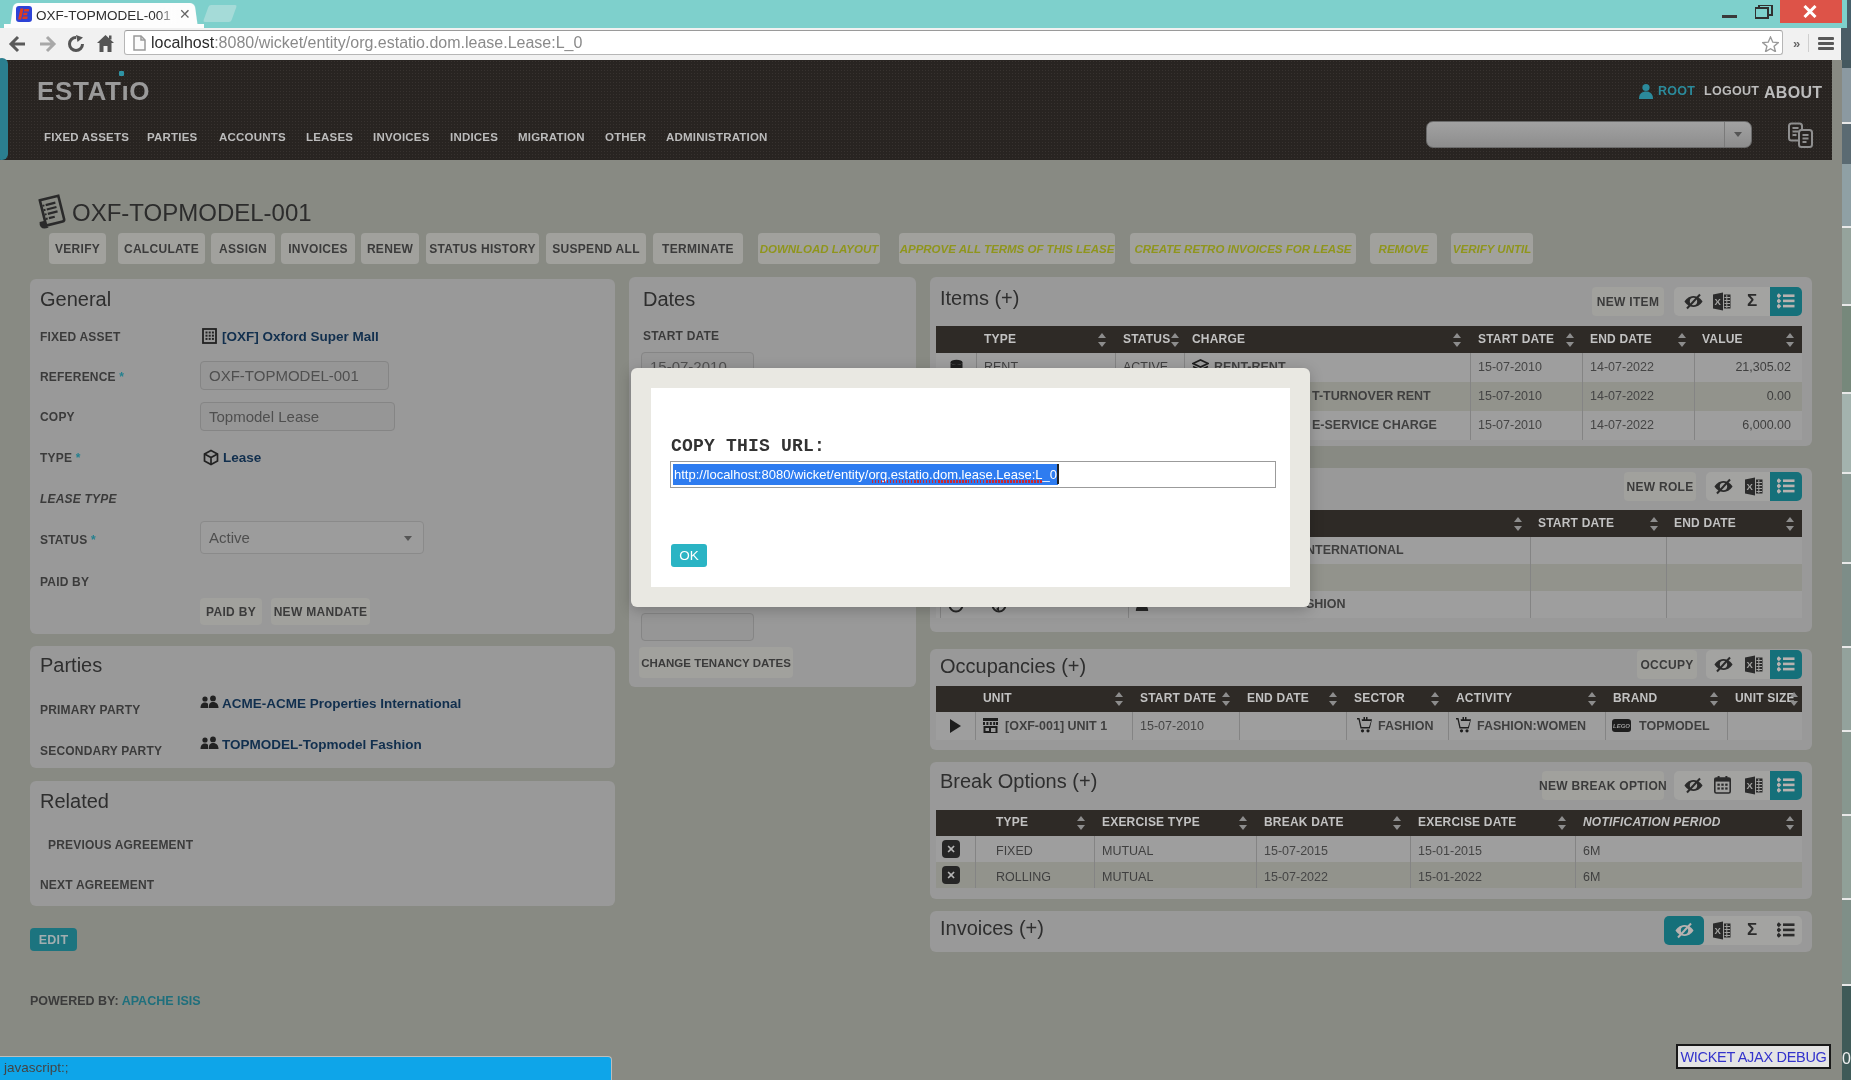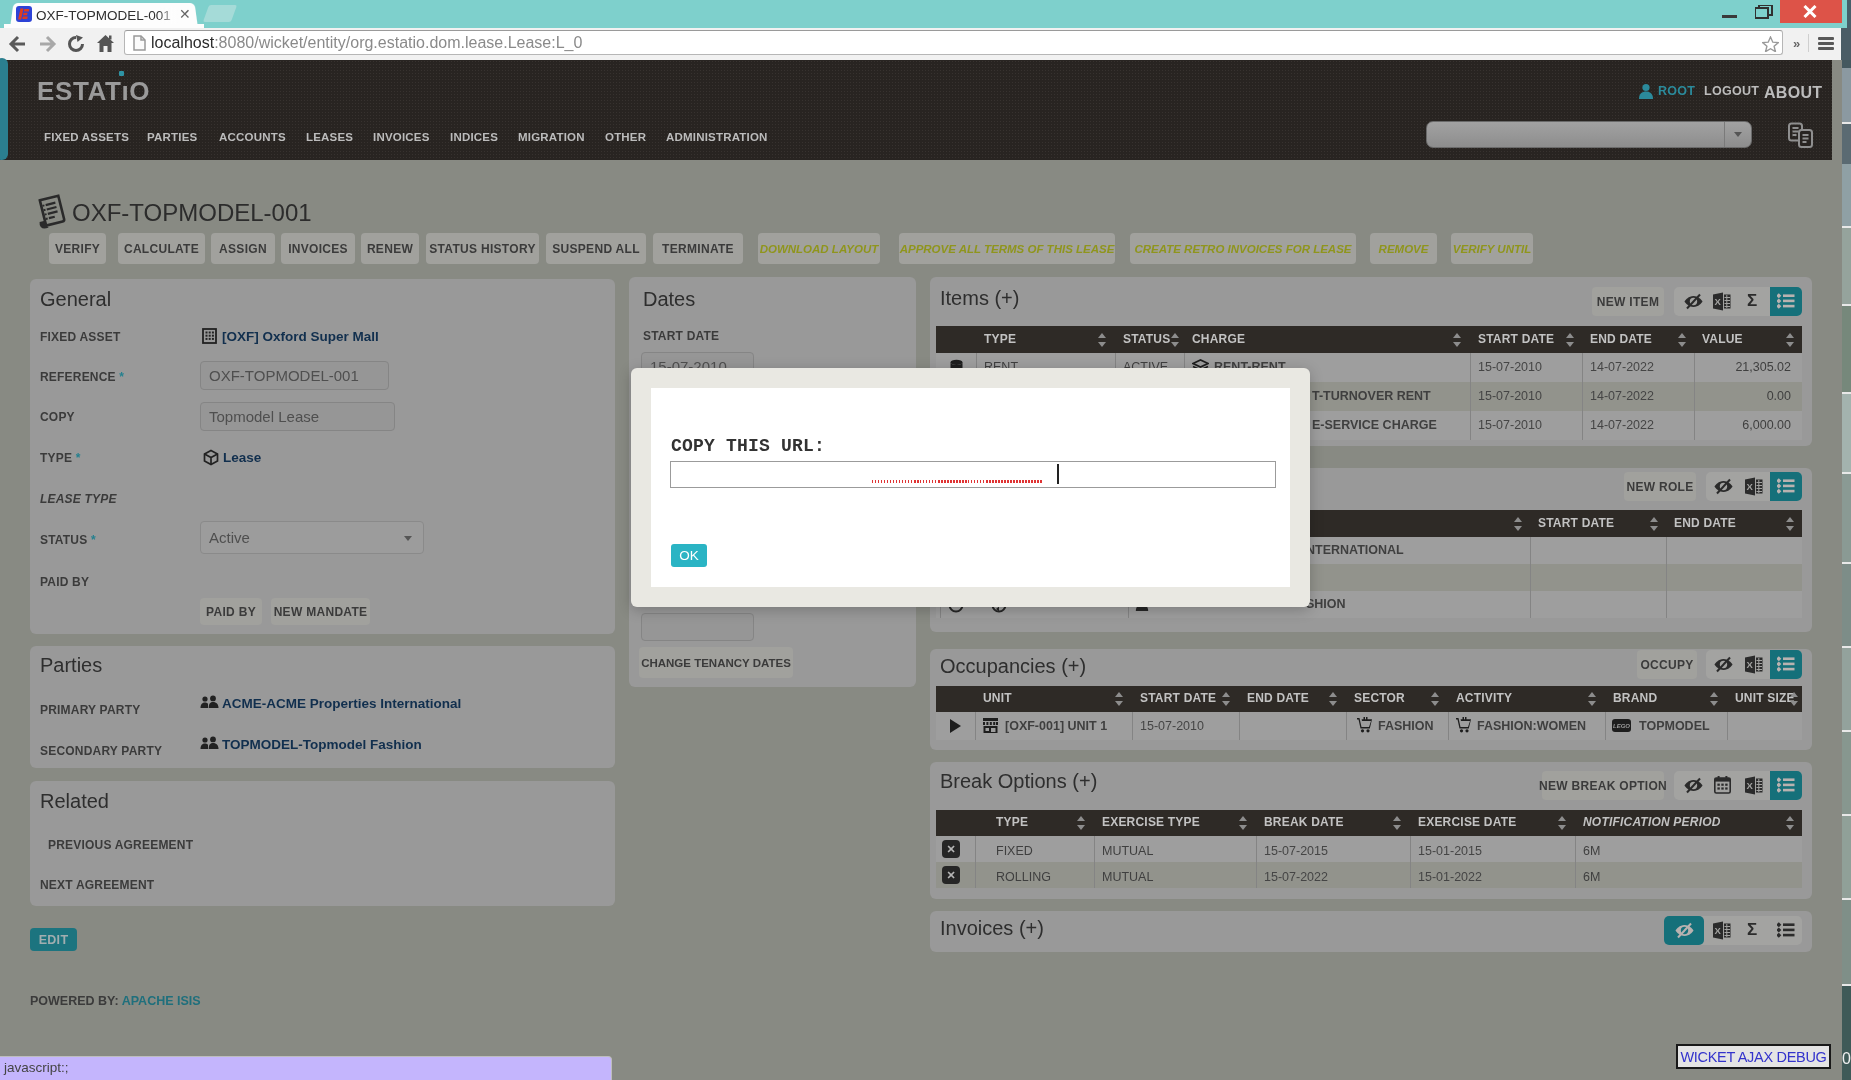--- a/index.html
+++ b/index.html
@@ -605,21 +605,22 @@
       <rect x="6" y="1.4" width="11.5" height="2.6"></rect>
       <rect x="6" y="6.6" width="11.5" height="2.6"></rect>
       <rect x="6" y="11.8" width="11.5" height="2.6"></rect>
     </g>
   </svg>
 
 <div class="abs" style="left:631px;top:368px;width:679px;height:239px;background:#e9e8e2;border-radius:6px;box-shadow:0 3px 14px rgba(0,0,0,0.22);"></div>
 <div class="abs" style="left:651px;top:388px;width:639px;height:199px;background:#ffffff;"></div>
 <div class="abs" style="left:671px;top:436px;font-size:18px;font-weight:bold;color:#333;letter-spacing:0.2px;font-family:Liberation Mono, monospace;">COPY THIS URL:</div>
 <div class="abs" style="left:670px;top:461px;width:606px;height:27px;background:#fff;border:1px solid #9b9b9b;box-sizing:border-box;">
+  <span style="position:absolute;left:2px;top:2px;background:#2e7cf0;color:#fff;font-size:13px;line-height:21px;padding:0 1px;white-space:nowrap;">http://localhost:8080/wicket/entity/org.estatio.dom.lease.Lease:L_0</span>
     <span style="position:absolute;left:201px;top:18px;width:170px;height:3px;background:repeating-linear-gradient(90deg,rgba(220,30,30,0.9) 0 1.5px,rgba(220,30,30,0) 1.5px 3px);"></span>
     <span style="position:absolute;left:386px;top:2px;width:1.5px;height:20px;background:#222;"></span>
 </div>
 <div class="abs" style="left:671px;top:544px;width:36px;height:23px;background:#2ab4c4;border-radius:3px;color:#fff;font-size:13.5px;display:flex;align-items:center;justify-content:center;">OK</div>
 
-<div class="abs" style="left:0;top:1056px;width:612px;height:24px;background:#c4b5fd;border:1px solid #bdbdbd;border-left:none;border-bottom:none;border-radius:0 4px 0 0;box-sizing:border-box;">
+<div class="abs" style="left:0;top:1056px;width:612px;height:24px;background:#0ea5e9;border:1px solid #bdbdbd;border-left:none;border-bottom:none;border-radius:0 4px 0 0;box-sizing:border-box;">
   <div style="position:absolute;left:4px;top:3px;font-size:13.5px;color:#444;">javascript:;</div>
 </div>
 <div class="abs" style="left:1676px;top:1044px;width:155px;height:25px;background:#e4e4e4;border:2px solid #191919;box-sizing:border-box;display:flex;align-items:center;justify-content:center;font-size:14.5px;color:#3333cc;white-space:nowrap;letter-spacing:-0.3px;">WICKET AJAX DEBUG</div>
 
 </body></html>

